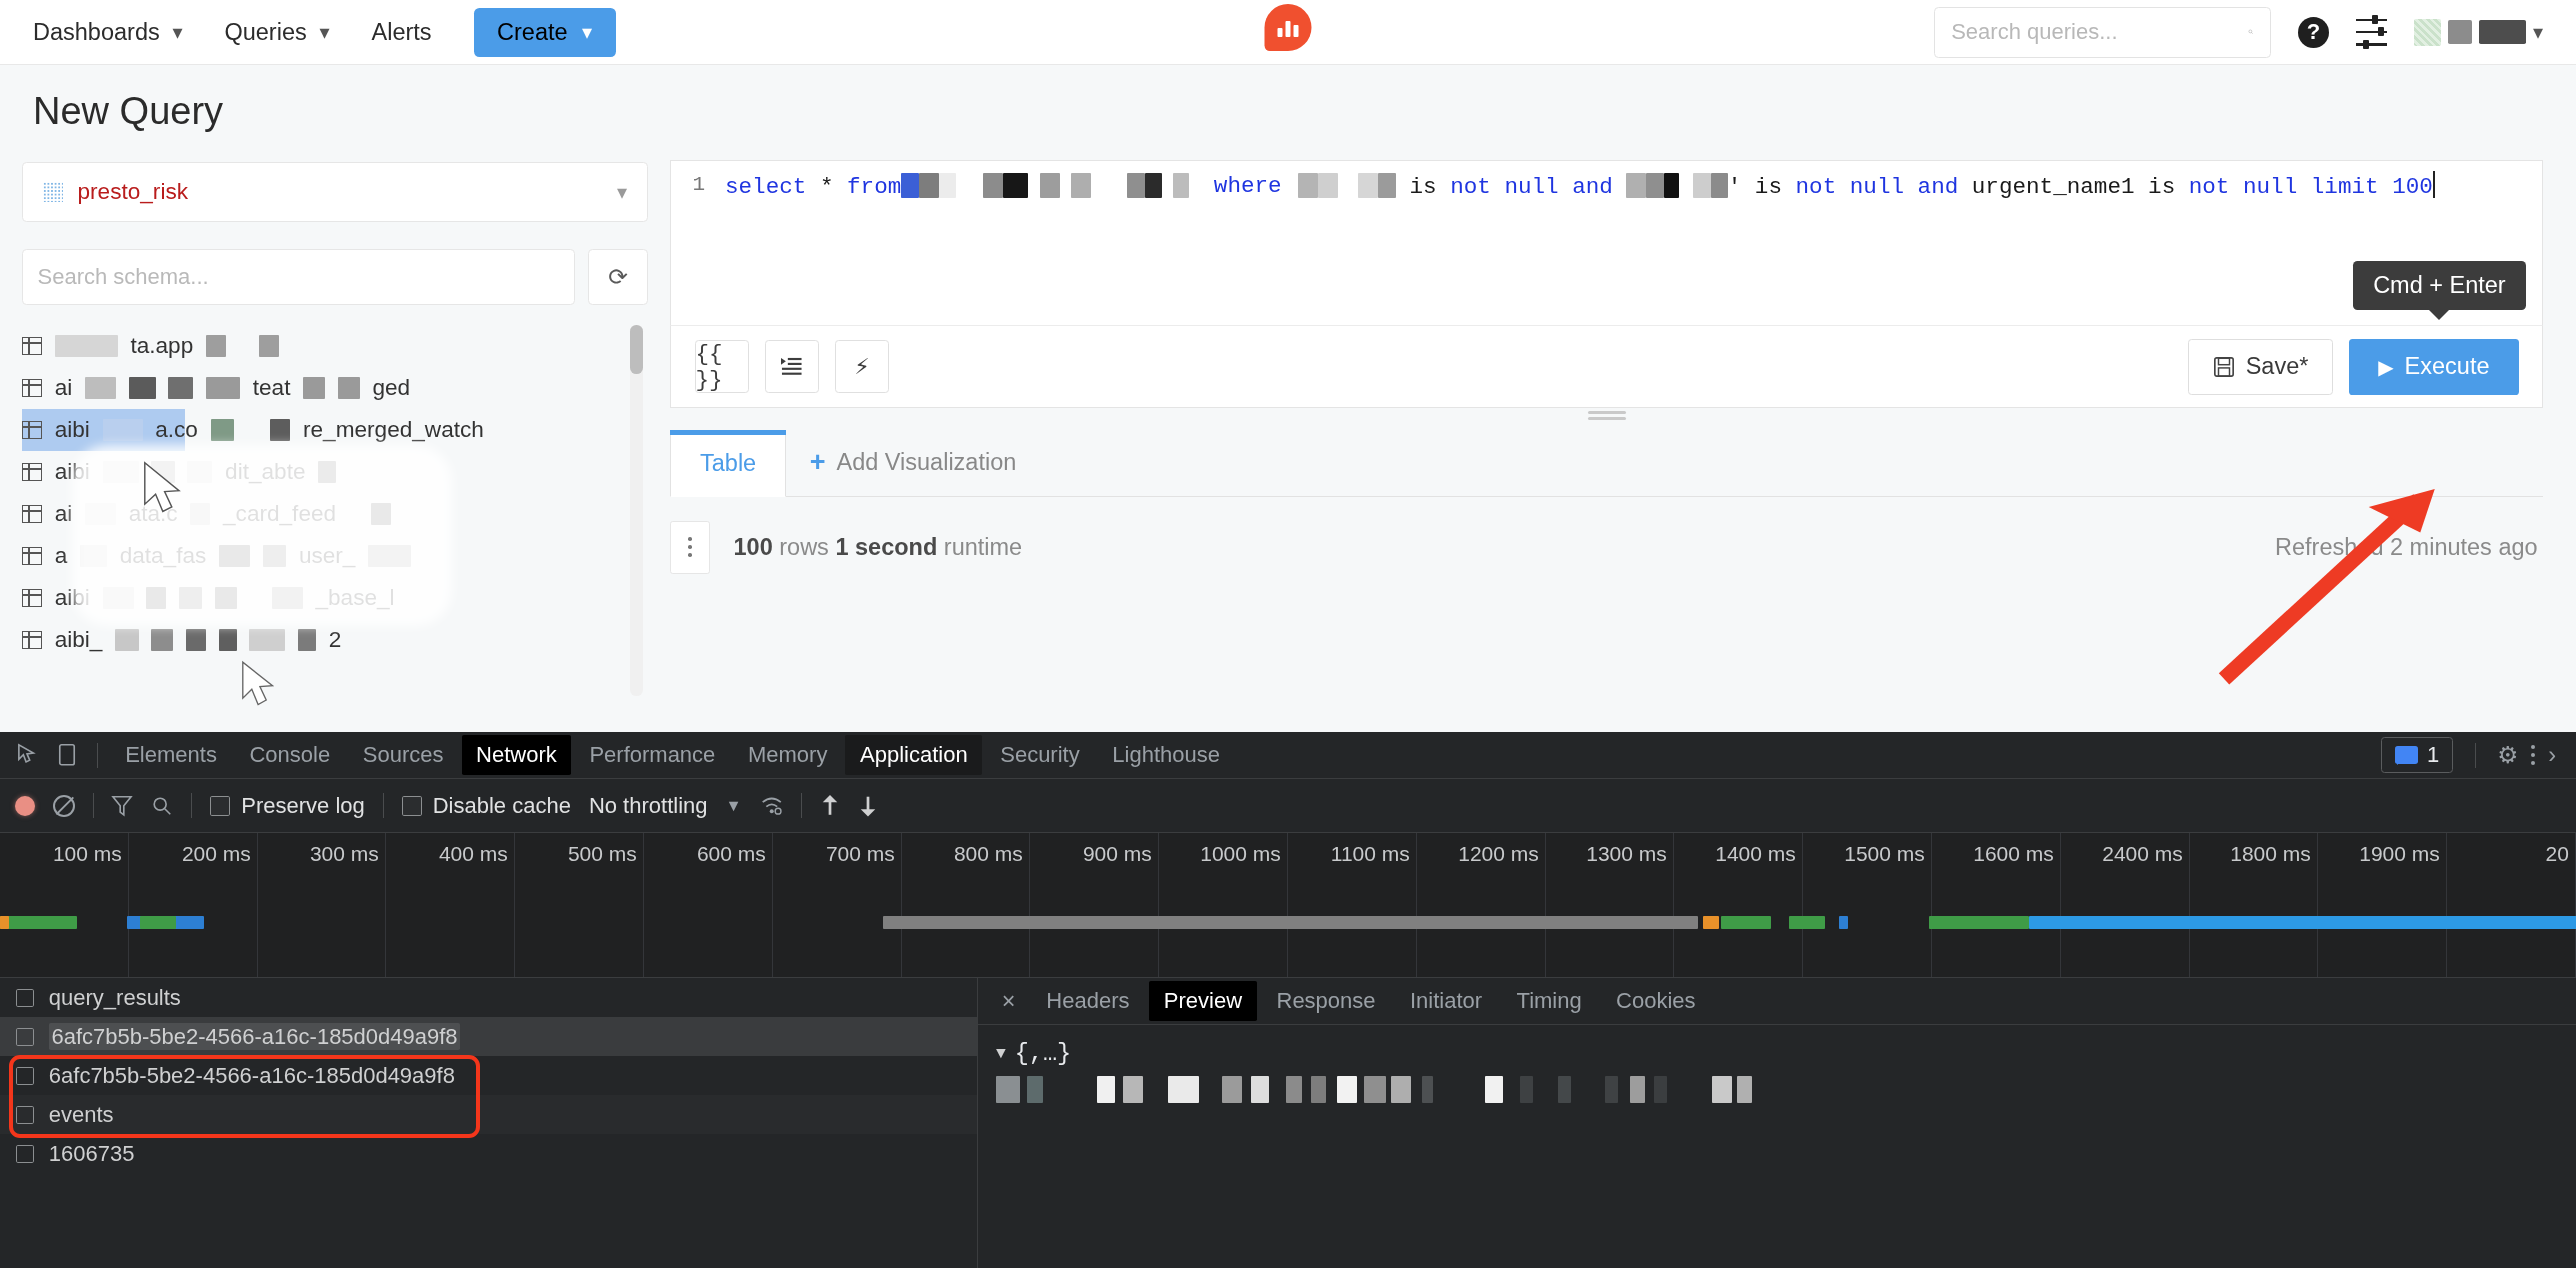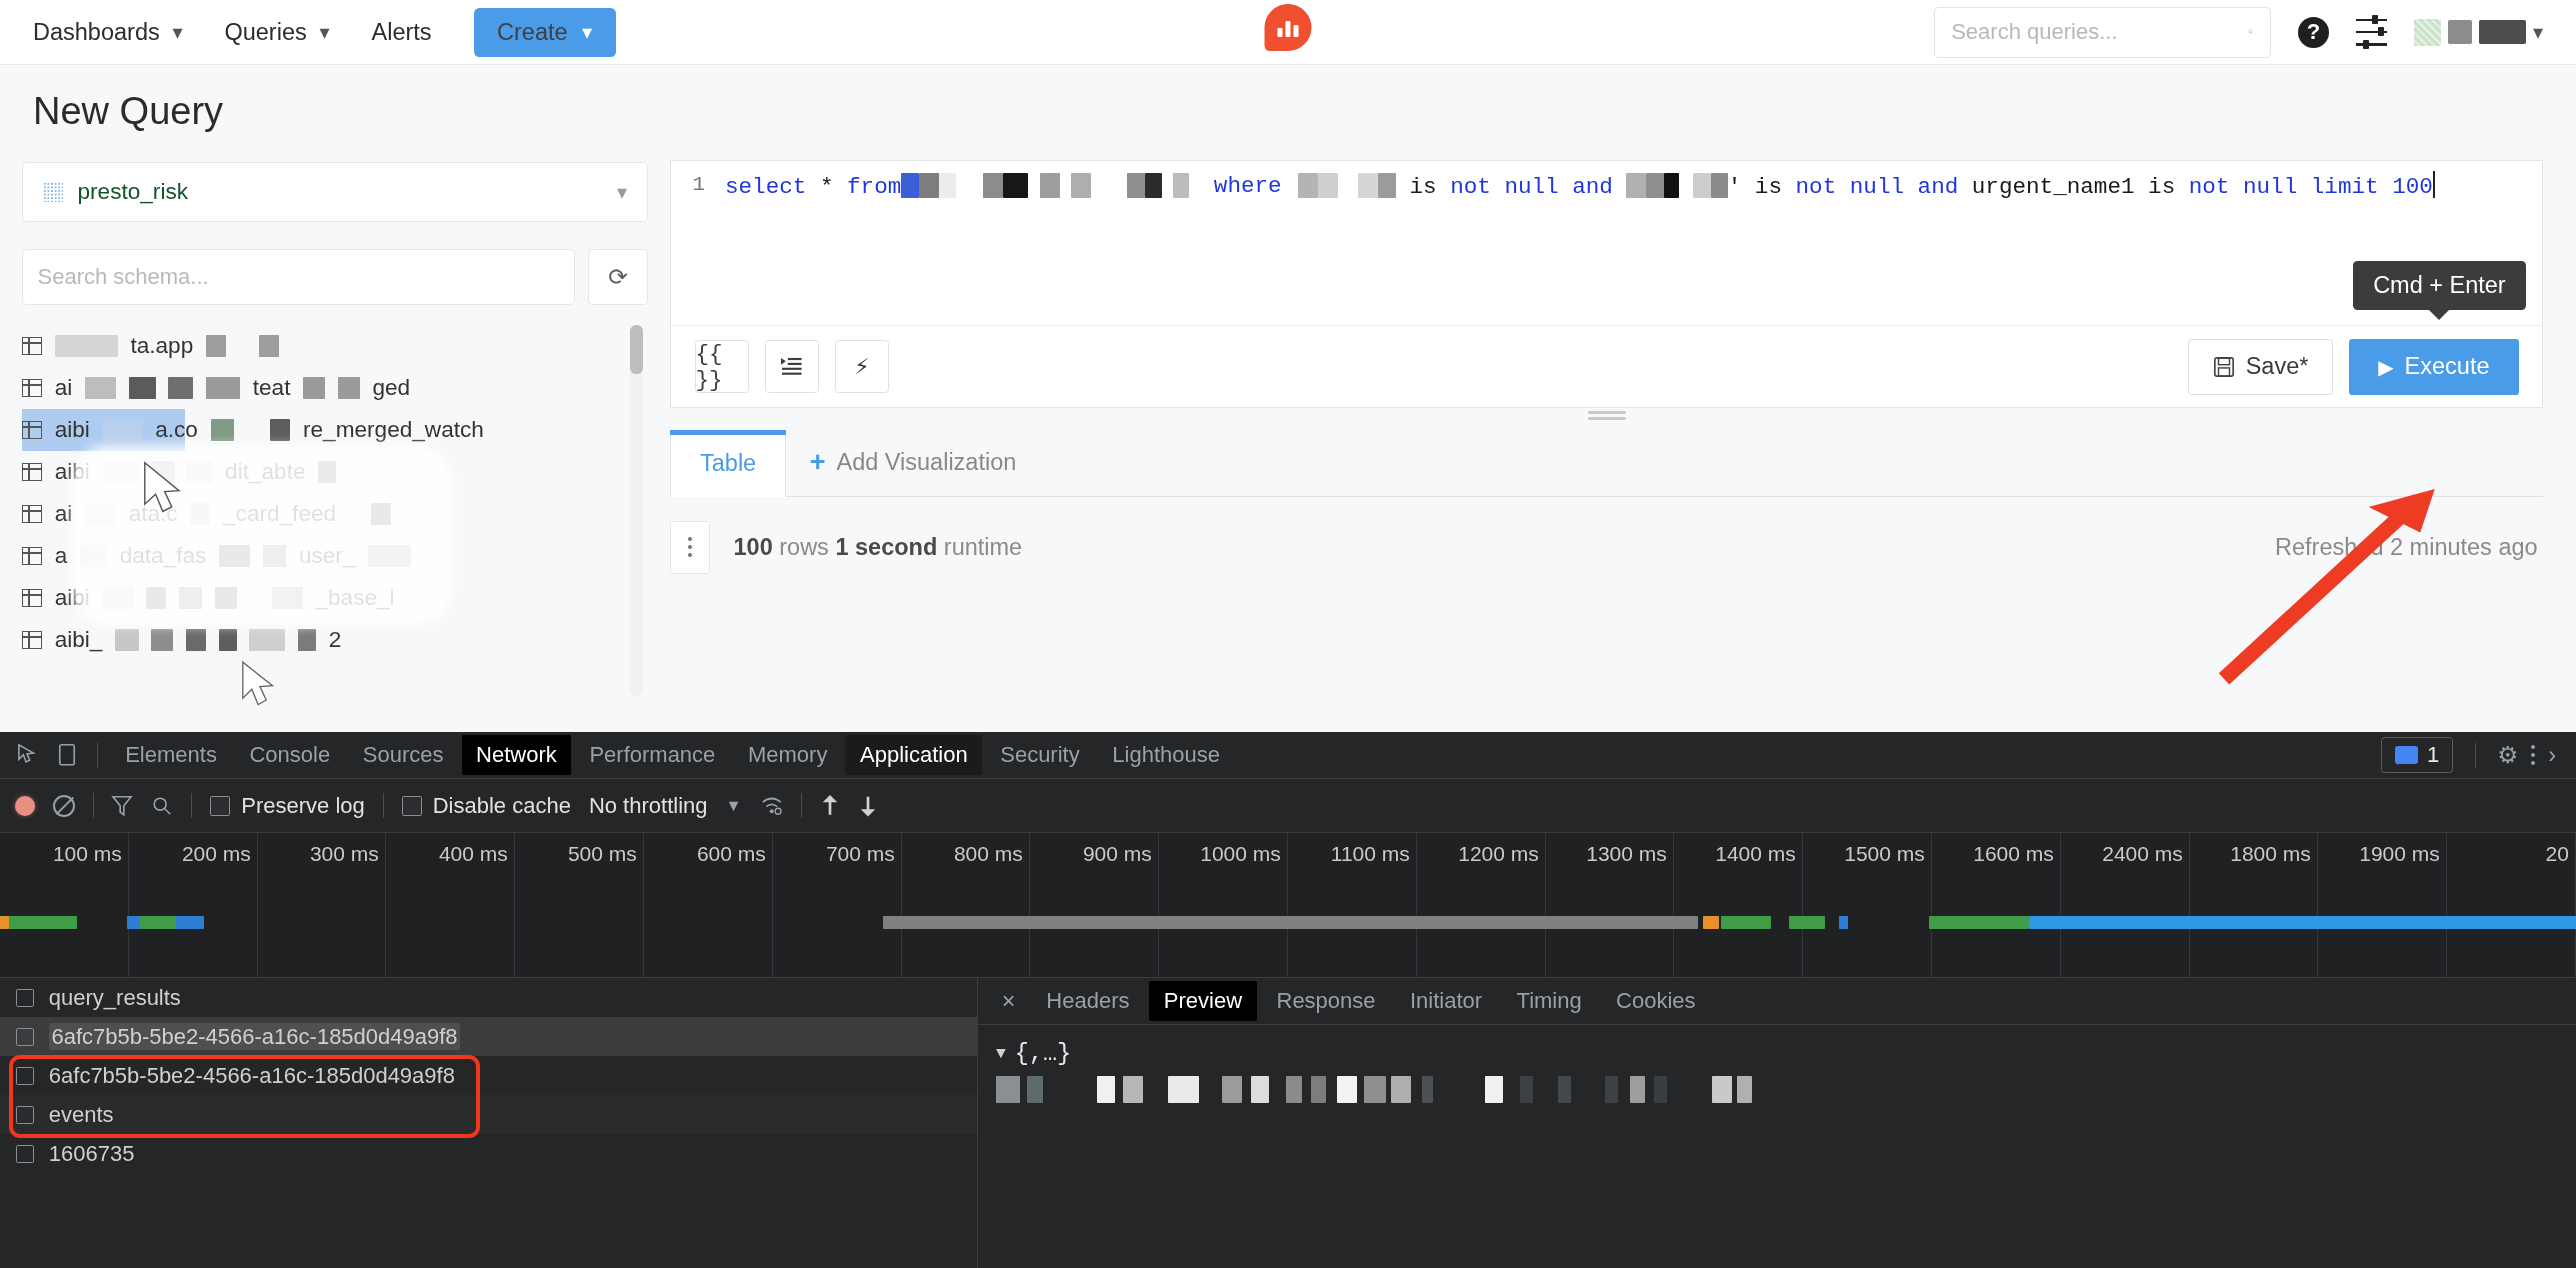--- a/index.html
+++ b/index.html
@@ -19,21 +19,21 @@
     height: 65px; background:#fff; border-bottom:0.9px solid #e8e8e8;
     display:flex; align-items:center; padding:0 33px; position:relative;
   }
   .nav-item {
     display:flex; align-items:center; gap:12.7px;
     font-size:23.5px; color:#2c2c2c; margin-right:42px; cursor:pointer;
   }
   .chev { font-size:15.4px; color:#555; line-height:1; display:inline-block; }
   .chev::before { content:"\25BE"; font-size:20px; }
   .create-btn {
-    background:#4b9ce8; color:#404040; border-radius:5.4px;
+    background:#4b9ce8; color:#000000; border-radius:5.4px;
     padding:11px 23.5px; display:flex; align-items:center; gap:14.5px;
     font-size:23.5px; cursor:pointer;
   }
   .create-btn .chev::before { color:#fff; }
   .logo-wrap { position:absolute; left:50%; transform:translateX(-50%); top:3.6px; }
   .logo {
     width:47px; height:47px; background:#f0502f; border-radius:50% 50% 50% 5.4px;
     display:flex; align-items:center; justify-content:center;
     transform: rotate(0deg);
   }
@@ -78,21 +78,21 @@
 
   
   .schema-pane { width:670px; padding:16.3px 22px 0 22px; position:relative; }
   .ds-select {
     height:60px; border:0.9px solid #e6e6e6; border-radius:4.5px; background:#fff;
     display:flex; align-items:center; padding:0 20px; gap:14.5px; cursor:pointer;
   }
   .ds-icon { width:20px;height:20px;
     background-image:radial-gradient(#6aa9e0 1px, transparent 1.1px);
     background-size:3.6px 3.6px; opacity:.85; }
-  .ds-name { font-size:22.6px; color:#14532d; flex:1; }
+  .ds-name { font-size:22.6px; color:#b91c1c; flex:1; }
   .ds-chev { color:#9a9a9a; font-size:20px; }
 
   .schema-search-row { display:flex; gap:12.7px; margin-top:27px; }
   .schema-search {
     flex:1; height:56px; border:0.9px solid #e6e6e6; border-radius:4.5px; background:#fff;
     display:flex; align-items:center; padding:0 14.5px;
   }
   .schema-search input {
     border:none;outline:none;width:100%;font-size:22px;color:#333;background:transparent;
     font-family:"Liberation Sans", sans-serif;

